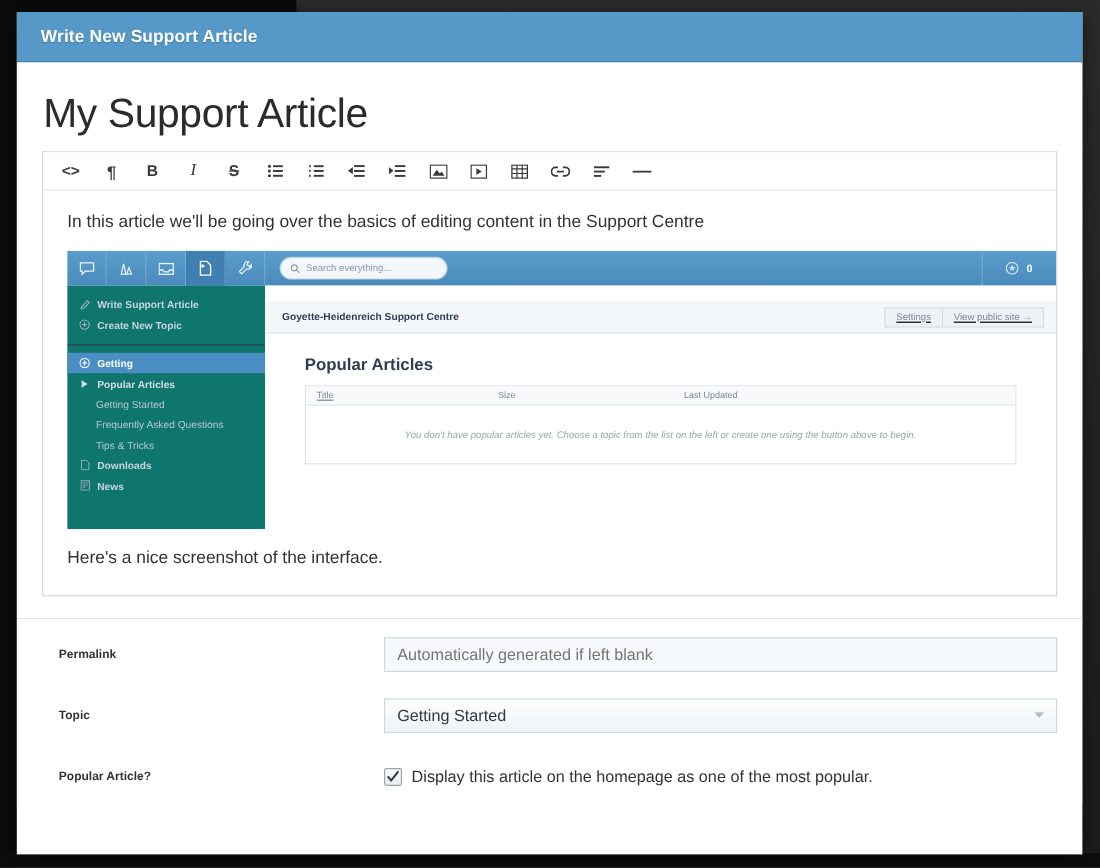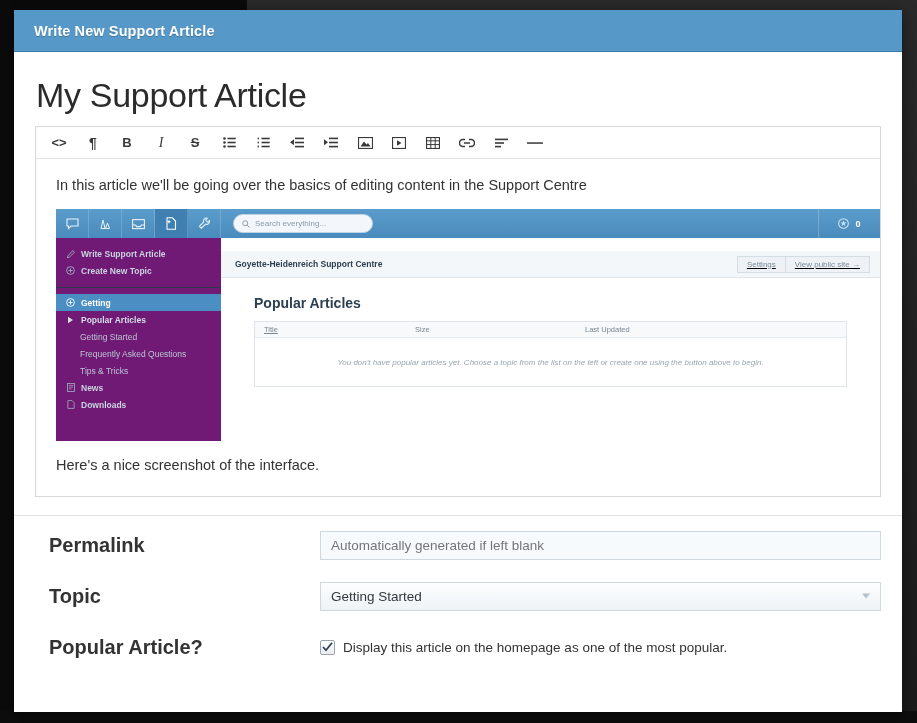--- a/index.html
+++ b/index.html
@@ -138,21 +138,21 @@
     color:#fff; font-size:8.5px; font-weight:bold;
   }
   .shot-score {
     position:absolute; right:0; top:0; height:29px; width:62px;
     display:flex; align-items:center; justify-content:center; gap:6px;
     border-left:1px solid rgba(255,255,255,.22);
     color:#fff; font-size:9px; font-weight:bold;
   }
   .shot-sidebar {
     position:absolute; left:0; top:29px; width:165px; height:203px;
-    background:#701a75;
+    background:#0f766e;
   }
   .ss-group1 { padding:7px 0 8px 0; border-bottom:1px solid #2b3a4a; }
   .ss-item {
     height:17px; display:flex; align-items:center;
     padding-left:10px; gap:6px;
     color:#c7d3de; font-size:8.5px; font-weight:bold;
   }
   .ss-item.sel { background:#4a8ec4; color:#fff; }
   .ss-item.sub { padding-left:24px; font-weight:bold; color:#d3dde6; }
   .ss-item.sub2 { padding-left:24px; font-weight:normal; color:#b9c6d2; }
@@ -187,37 +187,37 @@
     margin:0 33px 0 33px;
     border:1px solid #dfe5ea;
     background:#fff;
   }
   .shot-thead {
     display:flex; height:16px; align-items:center;
     background:#f7f9fb; border-bottom:1px solid #e4e9ee;
     font-size:7.5px; color:#7a8793;
   }
   .shot-th-title { width:160px; padding-left:9px;text-decoration:underline; }
-  .shot-th-size  { width:170px; }
+  .shot-th-size  { width:155px; }
   .shot-th-upd   { flex:1; }
   .shot-tbody {
     height:48px; display:flex; align-items:center; justify-content:center;
     font-size:8px; color:#9aa5af; font-style:italic;
   }
 
   
   .form-area { padding:0; }
   .form-row {
     display:flex; align-items:center;
     padding:0 21px;
     height:43px;
   }
   .form-label {
     width:285px;
-    font-size:20px; color:#333; font-weight:bold;
+    font-size:10px; color:#333; font-weight:bold;
     padding-left:14px;
   }
   .form-field { flex:1; position:relative; }
   .ff-input {
     width:100%; height:29px;
     border:1px solid #cfd8de;
     background:#f7fafc;
     font-size:13.5px;
     color:#9aa4ad;
     padding:0 10px;
@@ -492,35 +492,35 @@
               </div>
               <div class="ss-item sub2">
                 <span>Frequently Asked Questions</span>
               </div>
               <div class="ss-item sub2">
                 <span>Tips &amp; Tricks</span>
               </div>
               <div class="ss-item">
                 <span class="ss-ico">
                   <svg width="8" height="9" viewBox="0 0 9 10">
+                      <path d="M1 0.6h4.6L8 3v6.4H1z" fill="none" stroke="currentColor" stroke-width="0.9"></path>
+                    </svg>
+                </span>
+                <span>Downloads</span>
+              </div>
+              <div class="ss-item">
+                <span class="ss-ico">
+                  <svg width="8" height="9" viewBox="0 0 9 10">
                       <rect x="0.6" y="0.6" width="7.8" height="8.8" fill="none" stroke="currentColor" stroke-width="0.9"></rect>
                       <line x1="2" y1="2.6" x2="7" y2="2.6" stroke="currentColor" stroke-width="0.8"></line>
                       <line x1="2" y1="4.6" x2="7" y2="4.6" stroke="currentColor" stroke-width="0.8"></line>
                       <line x1="2" y1="6.6" x2="5" y2="6.6" stroke="currentColor" stroke-width="0.8"></line>
                     </svg>
                 </span>
                 <span>News</span>
-              </div>
-              <div class="ss-item">
-                <span class="ss-ico">
-                  <svg width="8" height="9" viewBox="0 0 9 10">
-                      <path d="M1 0.6h4.6L8 3v6.4H1z" fill="none" stroke="currentColor" stroke-width="0.9"></path>
-                    </svg>
-                </span>
-                <span>Downloads</span>
               </div>
             </div>
           </div>
 
           <div class="shot-main">
             <div class="shot-crumbbar">
               <span class="shot-crumb">Goyette-Heidenreich Support Centre</span>
               <span class="shot-actions">
                 <span class="shot-act">Settings</span>
                 <span class="shot-act">View public site →</span>

